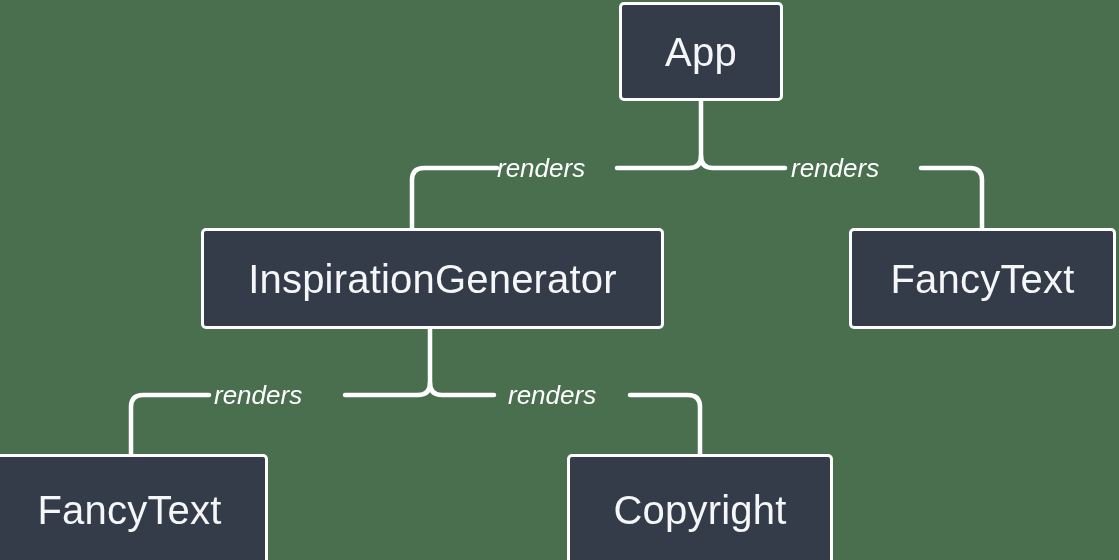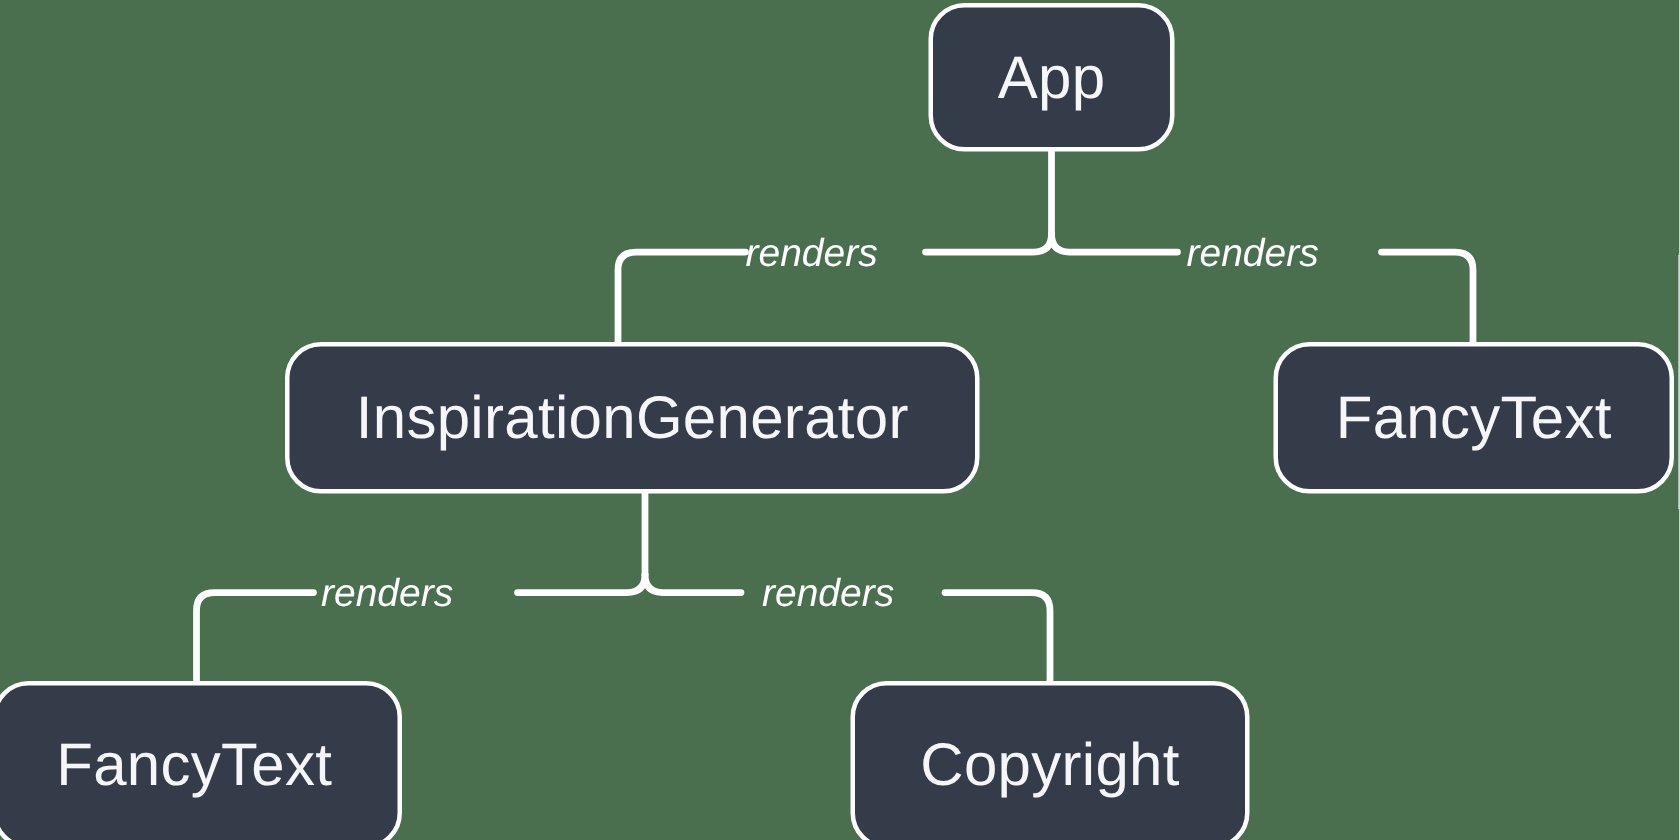--- a/index.html
+++ b/index.html
@@ -23,36 +23,36 @@
     position: absolute;
     inset: 0;
     width: 1119px;
     height: 560px;
   }
   .node {
     position: absolute;
     box-sizing: border-box;
     background: #343b49;
     border: 3px solid #ffffff;
-    border-radius: 24px;
+    border-radius: 5px;
     display: flex;
     align-items: center;
     justify-content: center;
     color: #f4f6f8;
     letter-spacing: 0.2px;
     white-space: nowrap;
     z-index: 3;
   }
   .node-label {
     display: block;
     line-height: 1;
   }
   
   #node-app        { left: 619px;  top: 2px;   width: 164px; height: 99px;  font-size: 40px; }
-  #node-inspgen    { left: 190px;  top: 228px; width: 463px; height: 101px; font-size: 40px; }
+  #node-inspgen    { left: 201px;  top: 228px; width: 463px; height: 101px; font-size: 40px; }
   #node-fancy-right{ left: 849px;  top: 228px; width: 267px; height: 101px; font-size: 40px; }
   #node-fancy-bl   { left: -5px;   top: 454px; width: 273px; height: 112px; font-size: 40px; }
   #node-copyright  { left: 567px;  top: 454px; width: 266px; height: 112px; font-size: 40px; }
   #node-fancy-bl .node-label { padding-right: 4px; }
 
   .edge-label {
     position: absolute;
     color: #ffffff;
     font-size: 26px;
     line-height: 1;

